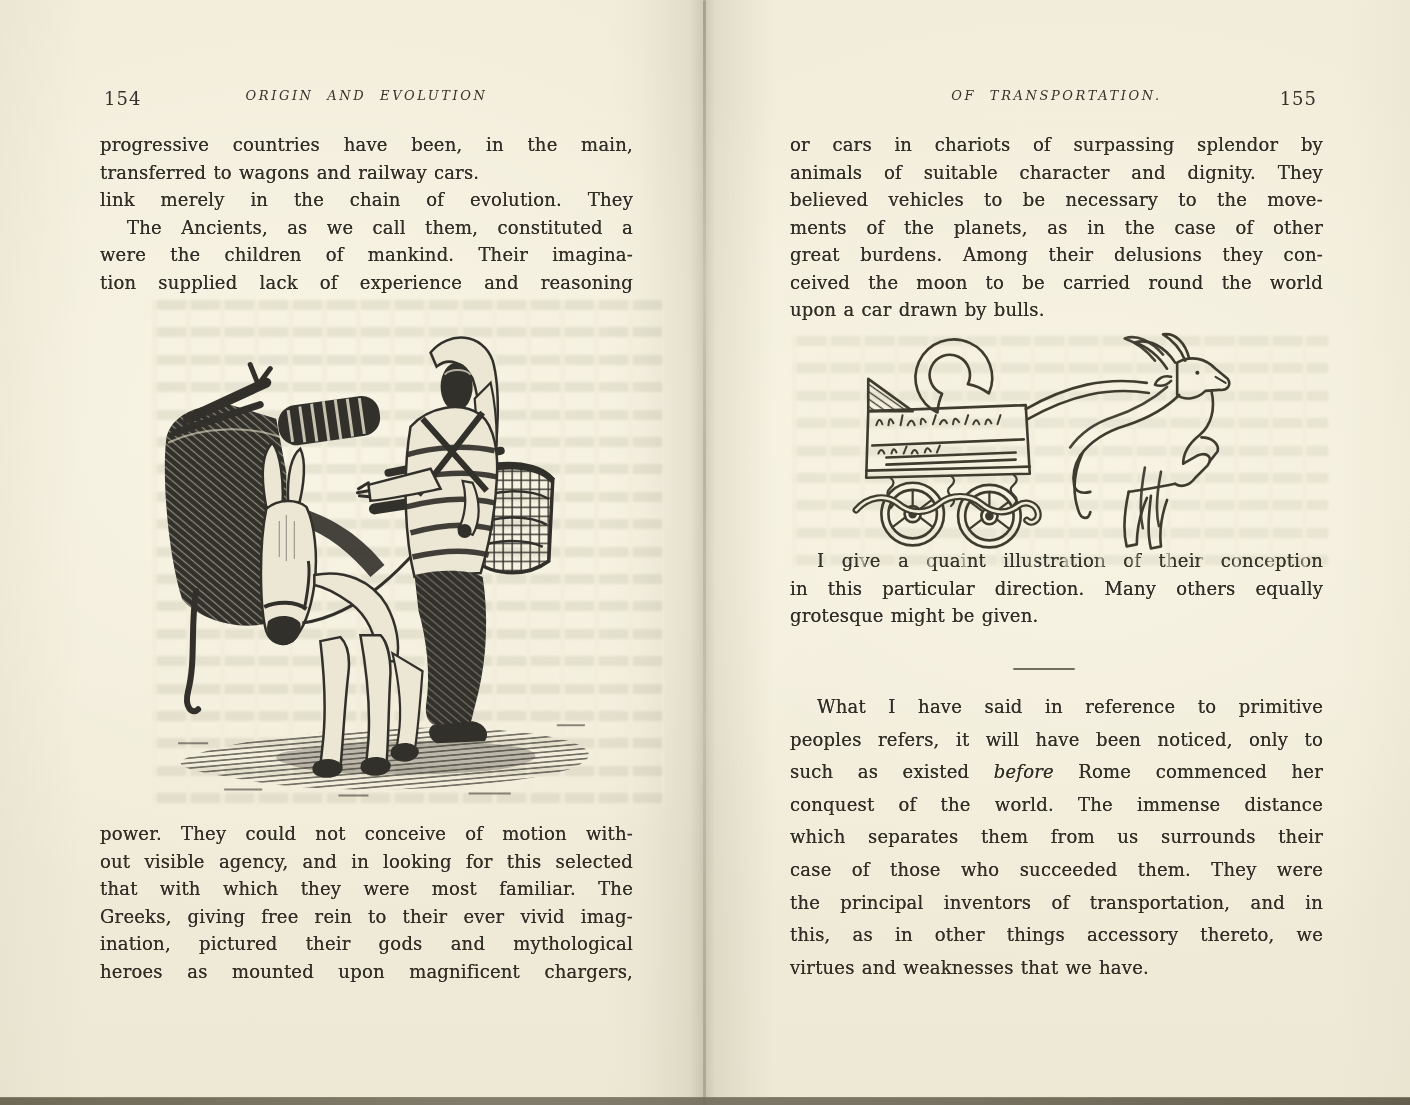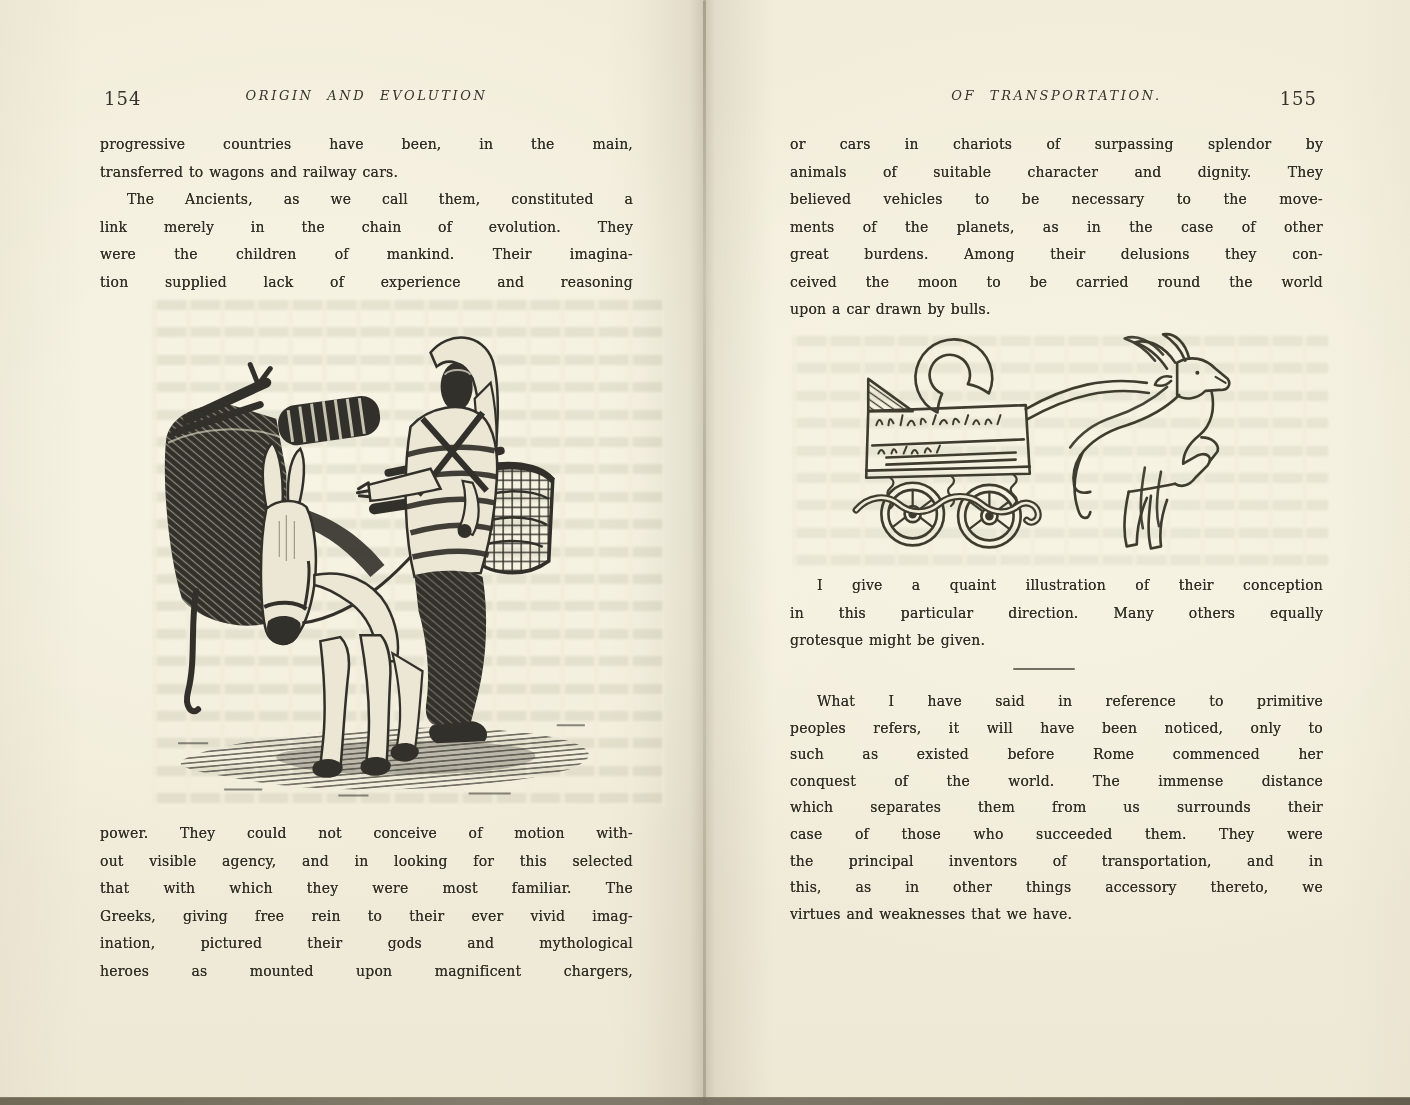--- a/index.html
+++ b/index.html
@@ -44,29 +44,29 @@
 
   
   .head-row { position:absolute; top:88px; height:26px; }
   .head-row .folio { position:absolute; top:0; font-size:18px; letter-spacing:1px; color:#34322a; }
   .head-row .rh {
     position:absolute; left:0; right:0; text-align:center;
     font-style:italic; font-size:13px; letter-spacing:2.6px; word-spacing:7px; color:#35332b;
   }
   .para { position:absolute; }
   .line {
-    font-size:14px; line-height:27.5px; color:#2f2d25;
+    font-size:18px; line-height:27.5px; color:#2f2d25;
     letter-spacing:.2px; word-spacing:1.2px;
     text-align:justify; text-align-last:justify;
     text-shadow:0 0 .45px rgba(47,45,37,.85);
   }
   .line.short { text-align-last:left; }
   .line.indent { text-indent:27px; }
-  .line .it { }
-  .para-tight .line { line-height:26.6px; }
+  .line .it { font-style:italic; }
+  .para-tight .line { line-height:26.6px;margin-top:6px; }
 
   .col-left  { left:100px; width:533px; }
   .col-right { left:790px; width:533px; }
 
   .divider {
     position:absolute; left:1013px; top:668px; width:62px; height:2px;
     background:#46443a; opacity:.75; border-radius:1px;
   }
 
   
@@ -100,22 +100,22 @@
     <span class="folio" style="left:4px">154</span>
     <span class="rh">ORIGIN AND EVOLUTION</span>
   </div>
 
   <div class="para col-left" style="top:131px">
     <div class="line">progressive countries have been, in the main,</div>
     <div class="line short">transferred to wagons and railway cars.</div>
   </div>
 
   <div class="para col-left" style="top:186px">
+    <div class="line">link merely in the chain of evolution.  They</div>
     <div class="line indent">The Ancients, as we call them, constituted a</div>
-    <div class="line">link merely in the chain of evolution.  They</div>
     <div class="line">were the children of mankind.  Their imagina-</div>
     <div class="line">tion supplied lack of experience and reasoning</div>
   </div>
 
   <figure class="fig-donkey">
     <svg viewBox="0 0 515 492">
       <defs>
         <pattern id="gh" width="7" height="5" patternUnits="userSpaceOnUse" patternTransform="rotate(-5)">
           <line x1="0" y1="2.5" x2="7" y2="2.5" stroke="#32302a" stroke-width="1.3"></line>
         </pattern>
@@ -273,21 +273,21 @@
         <path d="M338,130 L352,122 C362,118 368,124 362,132 L350,144 C344,152 336,154 330,150"></path>
         <path d="M330,150 C312,154 296,156 284,158"></path>
         <path d="M284,158 C280,176 278,196 282,212 L292,210 C292,194 296,178 302,164"></path>
         <path d="M306,162 C304,180 302,198 306,214 L316,212 C314,196 317,180 322,166"></path>
         <path d="M238,120 C230,138 228,158 234,176 C237,186 244,186 246,178"></path>
         <path d="M236,122 C230,132 228,142 230,152 C232,158 238,160 246,158"></path>
       </g>
     </svg>
   </figure>
 
-  <div class="para col-right" style="top:572px">
+  <div class="para col-right" style="top:547px">
     <div class="line indent">I give a quaint illustration of their conception</div>
     <div class="line">in this particular direction.  Many others equally</div>
     <div class="line short">grotesque might be given.</div>
   </div>
 
   <div class="divider"></div>
 
   <div class="para col-right para-tight" style="top:688px">
     <div class="line indent">What I have said in reference to primitive</div>
     <div class="line">peoples refers, it will have been noticed, only to</div>

